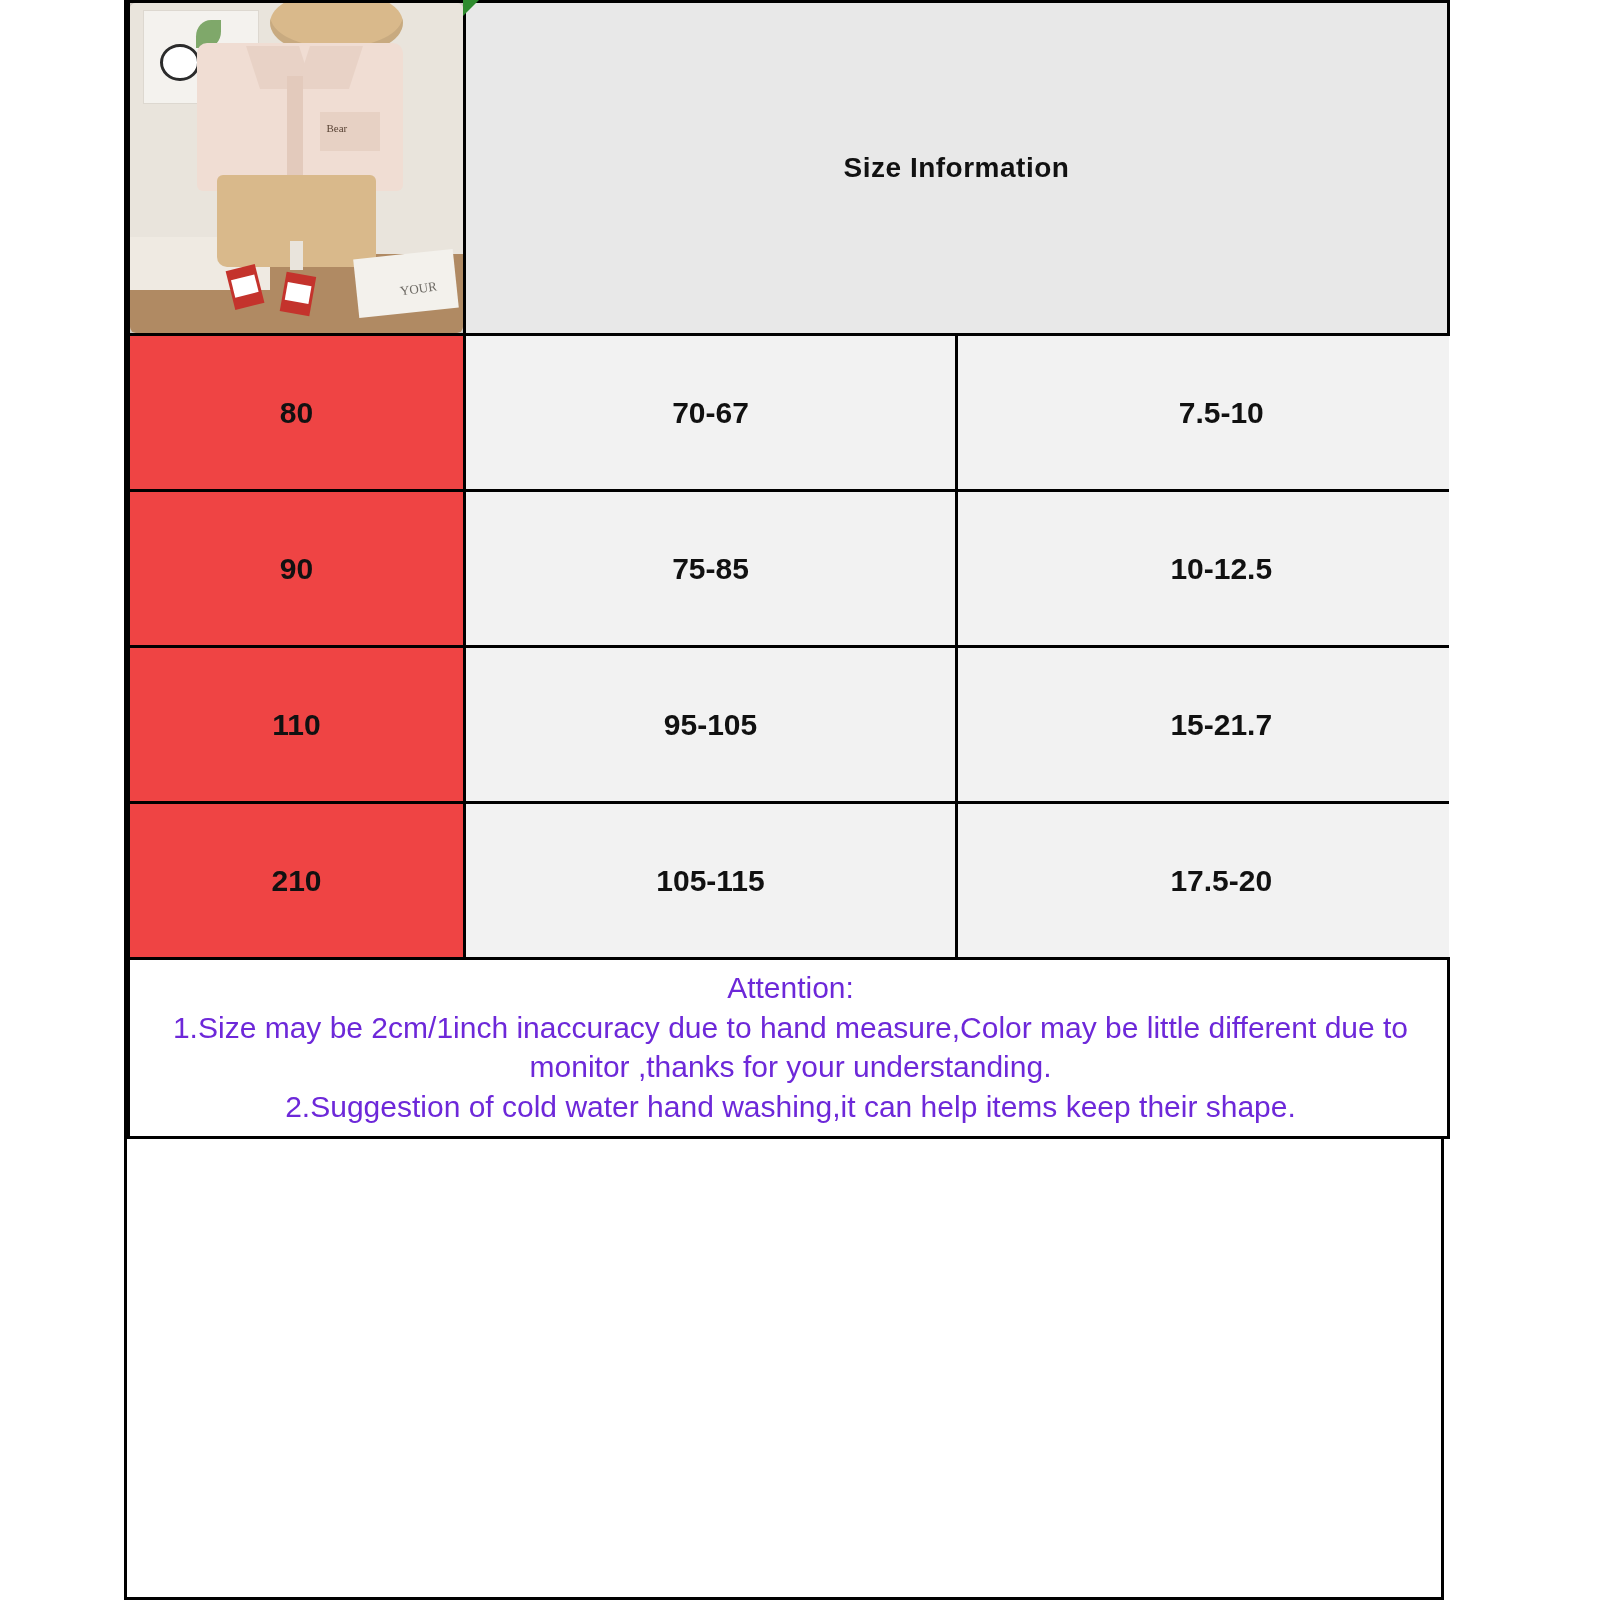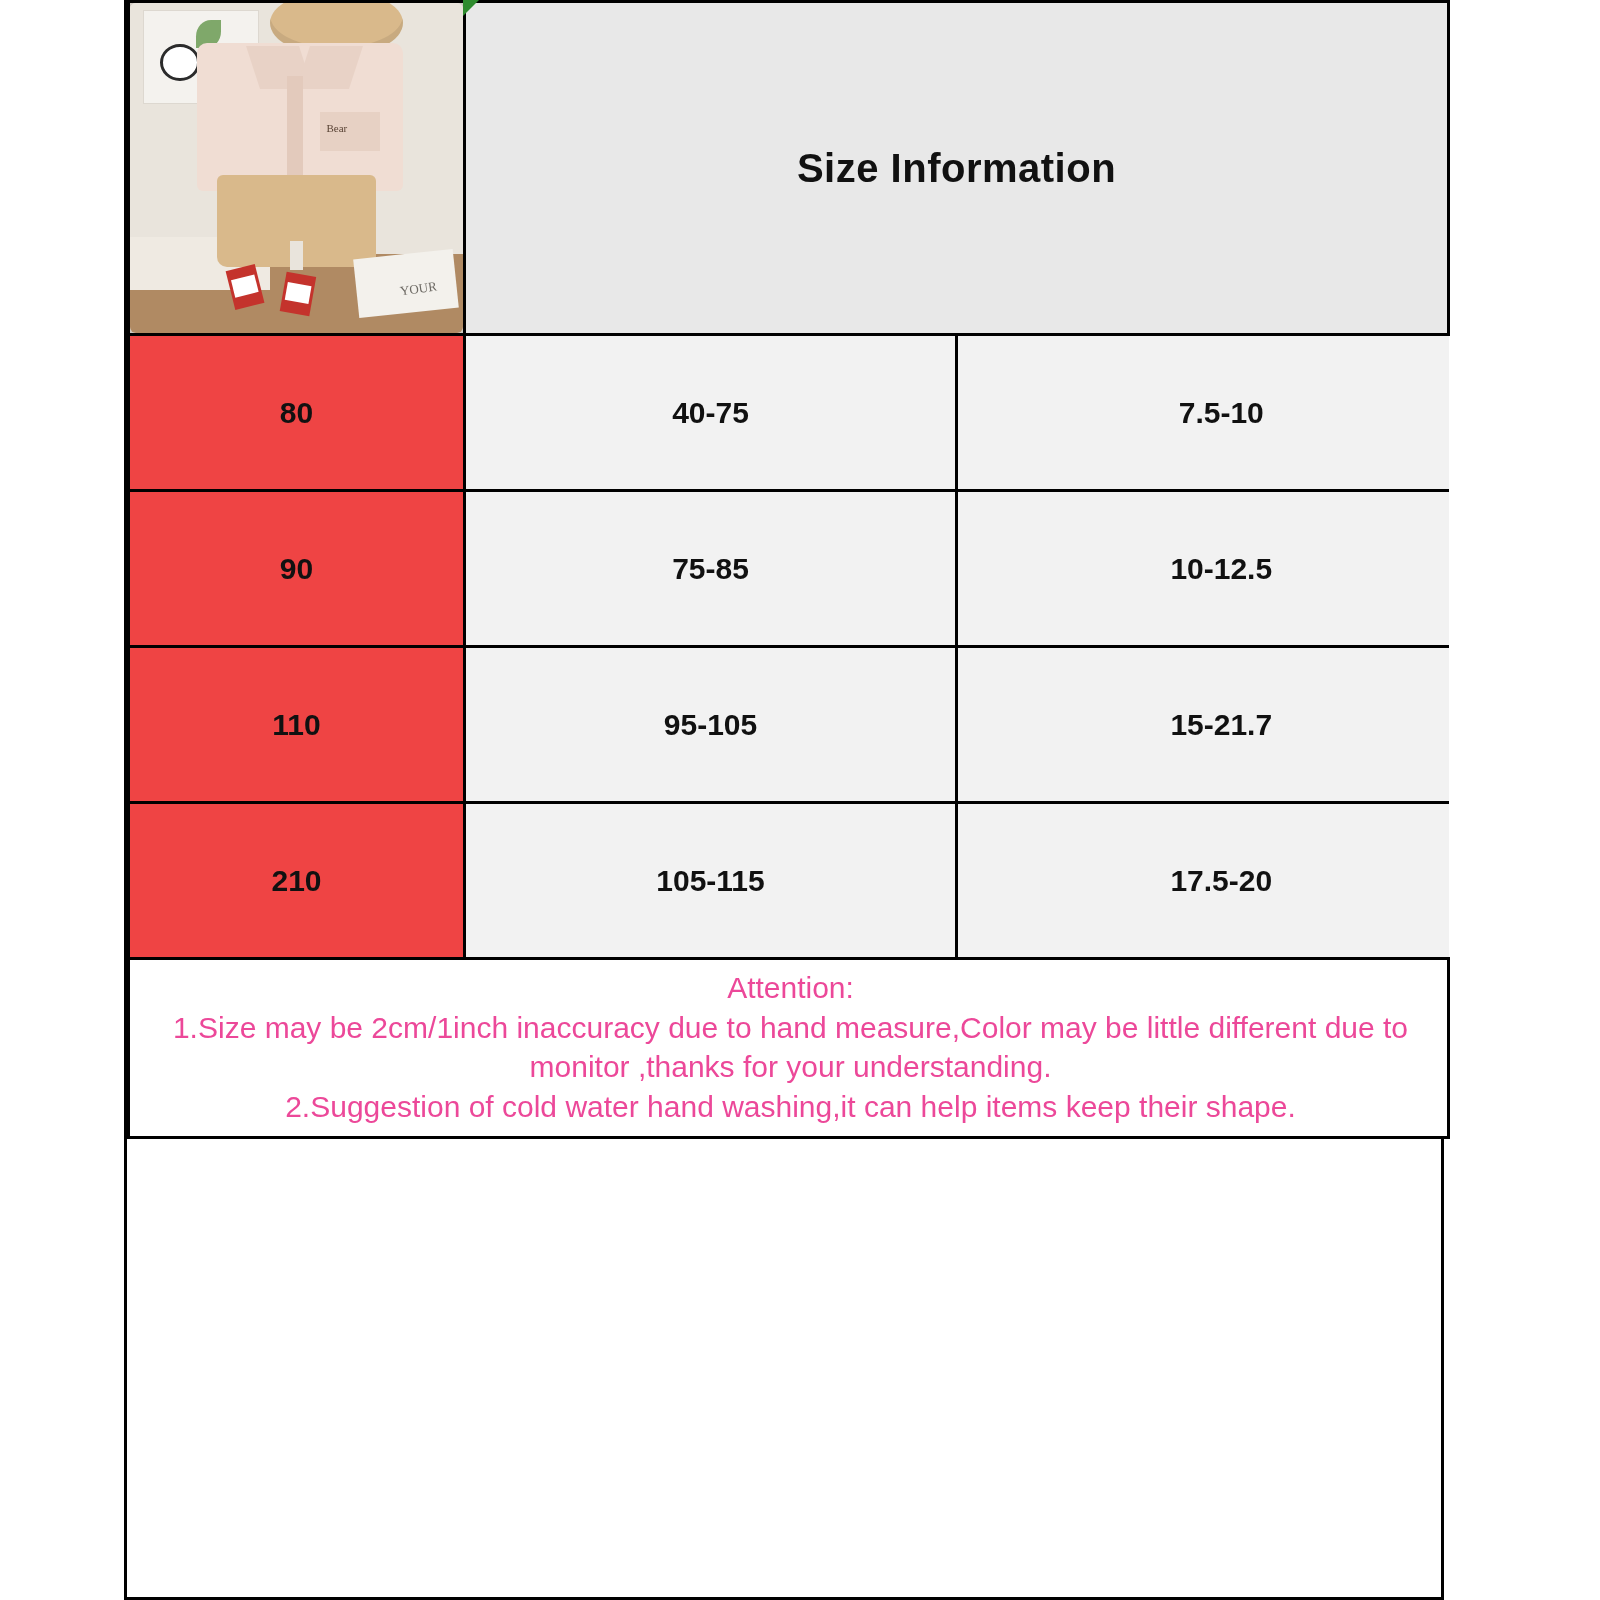--- a/index.html
+++ b/index.html
@@ -49,21 +49,21 @@
     border-left: none;
     position: relative;
     overflow: hidden;
     background: #cfc9c2;
   }
   .title-cell {
     height: 333px;
     background: #e8e8e8;
     border-top: none;
     border-right: none;
-    font-size: 40px;
+    font-size: 28px;
     font-weight: bold;
     letter-spacing: 0.5px;
   }
   .hdr-size {
     height: 180px;
     background: #dcdcdc;
     font-size: 44px;
     font-weight: bold;
     border-left: none;
   }
@@ -93,21 +93,21 @@
     border: none;
     border-top: 3px solid #000000;
     text-align: left;
     vertical-align: top;
     padding: 8px 10px 10px 14px;
     background: #ffffff;
   }
   .note-line {
     font-size: 30px;
     line-height: 1.32;
-    color: #ec4899;
+    color: #6d28d9;
     white-space: nowrap;
   }
   .note-line.wrap { white-space: normal; }
 
   
   .corner-mark {
     position: absolute;
     left: 336px;
     top: 0;
     width: 0;
@@ -274,21 +274,21 @@
             <div class="ph-paper"></div>
             <div class="ph-paper-txt">YOUR</div>
           </div>
         </td>
         <td class="title-cell" colspan="2">Size Information</td>
       </tr>
 
 
       <tr>
         <td class="cell-size">80</td>
-        <td class="cell-val">40-75</td>
+        <td class="cell-val">70-67</td>
         <td class="cell-val last">7.5-10</td>
       </tr>
       <tr>
         <td class="cell-size">90</td>
         <td class="cell-val">75-85</td>
         <td class="cell-val last">10-12.5</td>
       </tr>
       <tr>
         <td class="cell-size">110</td>
         <td class="cell-val">95-105</td>

